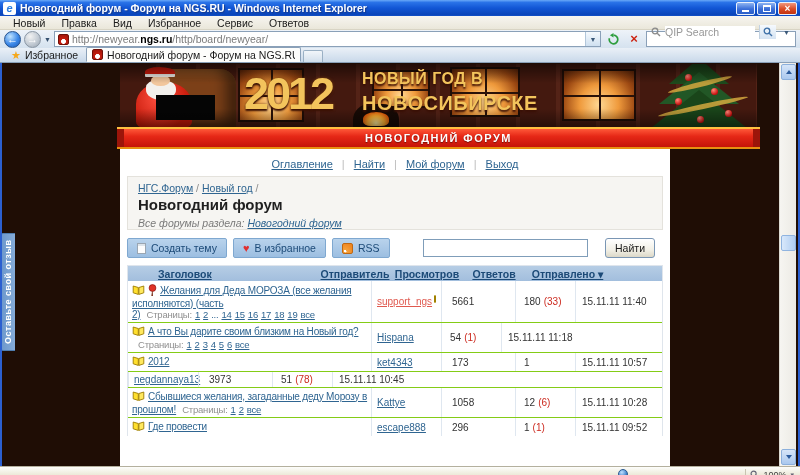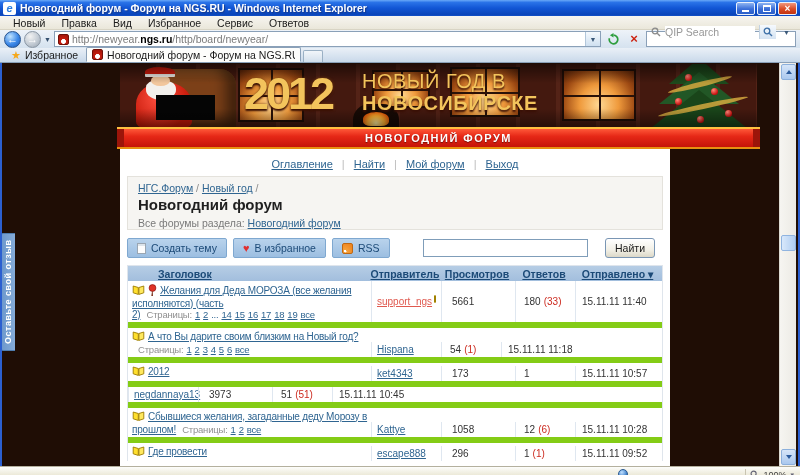--- a/index.html
+++ b/index.html
@@ -107,21 +107,21 @@
   .t1 { left:24px; top:-6px; border-left-width:30px; border-right-width:30px; border-bottom:26px solid #1d4a1c; }
   .t2 { left:14px; top:8px;  border-left-width:40px; border-right-width:40px; border-bottom:32px solid #225726; }
   .t3 { left:6px;  top:26px; border-left-width:48px; border-right-width:48px; border-bottom:38px solid #1a451a; }
   .gar { position:absolute; height:5px; background:#d4a83e; border-radius:50%; opacity:.85; }
   .g1 { left:22px; top:18px; width:66px; transform:rotate(-14deg); }
   .g2 { left:12px; top:40px; width:92px; transform:rotate(-12deg); }
   .bb { position:absolute; width:7px; height:7px; border-radius:50%; background:radial-gradient(circle at 35% 30%, #ff8a7a, #c80e0e 70%); }
   .bb.b1{left:40px;top:10px;} .bb.b2{left:66px;top:24px;} .bb.b3{left:30px;top:34px;} .bb.b4{left:80px;top:46px;} .bb.b5{left:52px;top:52px;}
   .y2012 { position:absolute; left:124px; top:4px; font-size:45px; font-weight:bold; color:#f3c45c;
     letter-spacing:-3px; text-shadow:0 2px 2px #380f04, 0 0 3px #7c420e; }
-  .bl1 { position:absolute; left:242px; top:6px;  font-size:20px; font-weight:normal; color:#f3c45c;
+  .bl1 { position:absolute; left:242px; top:6px;  font-size:16px; font-weight:bold; color:#f3c45c;
     text-shadow:0 2px 2px #380f04; letter-spacing:.5px; }
   .bl2 { position:absolute; left:242px; top:28px; font-size:20px; font-weight:bold; color:#f3c45c;
     text-shadow:0 2px 2px #380f04; letter-spacing:.5px; }
 
   
   .ribbon { position:absolute; left:117px; top:64px; width:643px; height:22px;
     background:linear-gradient(180deg,#ff5838,#e62817 40%,#c51408);
     border-top:2px solid #ffc040; border-bottom:2px solid #e89010;
     display:flex; align-items:center; justify-content:center; }
   .ribbon .rend { position:absolute; top:0; bottom:0; width:7px; background:#9c150a; }
@@ -140,21 +140,21 @@
     background:#fff; overflow:hidden; }
   .navlinks { height:24px; display:flex; align-items:center; justify-content:center;
     gap:9px; font-size:11px; padding-top:6px; }
   .navlink { color:#2f6591; text-decoration:underline; cursor:pointer; }
   .navsep { color:#bcbcbc; }
   .graybox { margin:3px 7px 0; background:#f6f5f2; border:1px solid #e4e2dc; padding:5px 10px 0; }
   .breadcrumb { font-size:10.5px; color:#8a8a8a; margin-bottom:2px; }
   .bclink { color:#2f6591; text-decoration:underline; cursor:pointer; }
   .bcsep { color:#8a8a8a; }
   .ptitle { font-size:15px; font-weight:bold; color:#1f1f1f; margin:1px 0 4px; }
-  .psub { font-size:10.5px; color:#7a7a7a; }
+  .psub { font-size:10.5px; color:#7a7a7a;font-style:italic; }
   .psub a { color:#2f6591; text-decoration:underline; cursor:pointer; }
   .toolbar { margin:7px 7px 0; display:flex; align-items:center; height:22px; }
   .tbtn { background:linear-gradient(#b9d3ec,#9cbee1); border:1px solid #7fa8d0; border-radius:2px;
     color:#1c4a77; font-size:10.5px; height:20px; display:inline-flex; align-items:center;
     gap:5px; padding:0 9px; margin-right:6px; cursor:pointer; }
   .doc-ic { width:9px; height:11px; background:#fdfdfd; border:1px solid #9aa6b2;
     box-shadow:inset 0 2px 0 #dde4ea; }
   .heart-ic { color:#e03030; font-size:11px; line-height:10px; }
   .rss-ic { width:11px; height:11px; border-radius:2px;
     background:radial-gradient(circle at 25% 80%, #fff 12%, #f6a23c 14%, #ef8722 80%); border:1px solid #c06812; }
@@ -163,24 +163,24 @@
     font-family:"Liberation Sans",sans-serif; }
   .findbtn { margin-left:17px; margin-right:8px; height:20px; padding:0 9px; font-size:10.5px;
     background:linear-gradient(#ffffff,#f2f0e6 60%,#dcd8c8); border:1px solid #7a96b4; border-radius:3px;
     font-family:"Liberation Sans",sans-serif; cursor:pointer; color:#1a1a1a; }
 
   
   .ttable { margin:6px 7px 0; border:1px solid #dfe5ec; border-bottom:none; }
   .thead { height:15px; background:linear-gradient(#b6cde5,#a2bedd); display:flex; align-items:center;
     font-size:10.5px; font-weight:bold; }
   .hc { color:#1c4a77; text-decoration:underline; text-align:center; cursor:pointer; white-space:nowrap; }
-  .c0 { width:242px; text-align:left; padding-left:30px; }
+  .c0 { width:192px; text-align:left; padding-left:30px; }
   .c1 { width:70px; } .c2 { width:74px; } .c3 { width:60px; } .c4 { width:87px; }
   .trow { display:flex; font-size:10px; align-items:stretch; background:#fff; }
-  .trow + .trow { border-top:6px solid #84cc16;align-items:flex-end; }
+  .trow + .trow { border-top:1px solid #84cc16; }
   .cell { padding:2px 6px; }
   .cv { border-left:1px solid #dfe7f0; }
   .c-title { width:243px; line-height:11px; letter-spacing:-0.2px; padding:2.5px 2px 2.5px 4px; }
   .c-sender { width:70px; display:flex; align-items:center; padding-left:5px; }
   .c-views { width:74px; display:flex; align-items:center; padding-left:10px; color:#333; }
   .c-replies { width:60px; display:flex; align-items:center; padding-left:8px; color:#333; }
   .c-date { width:87px; display:flex; align-items:center; padding-left:6px; color:#333; white-space:nowrap; }
   .ticon { display:inline-block; vertical-align:-2px; margin-right:3px; }
   .topic { color:#2f6591; text-decoration:underline; cursor:pointer; }
   .pages { margin-left:6px; white-space:normal; }
@@ -429,21 +429,21 @@
               </div>
               <div class="cell cv c-date">15.11.11 10:57</div>
             </div>
             <div class="trow">
               <div class="cell cv c-sender">
                 <a class="sender">negdannaya13</a>
               </div>
               <div class="cell cv c-views">3973</div>
               <div class="cell cv c-replies">
                 <span>51</span>
-                <span class="rednum">(51)</span>
+                <span class="rednum">(78)</span>
               </div>
               <div class="cell cv c-date">15.11.11 10:45</div>
             </div>
             <div class="trow">
               <div class="cell c-title"><span class="ticon"><svg width="13" height="11" viewBox="0 0 13 11">
                     <path d="M6.3 2.5 L1.2 1 L1.2 7.8 L6.3 9.4 Z" fill="#ffdf2e" stroke="#9c7c00" stroke-width="0.9"></path>
                     <path d="M6.9 2.5 L11.8 1 L11.8 7.8 L6.9 9.4 Z" fill="#ffe95e" stroke="#9c7c00" stroke-width="0.9"></path>
                   </svg></span><a class="topic">Сбывшиеся желания, загаданные деду Морозу в прошлом!</a><span class="pages"><span class="plabel">Страницы:</span><a class="pg">1</a><a class="pg">2</a><a class="pg">все</a></span></div>
               <div class="cell cv c-sender">
                 <a class="sender">Kattye</a>

